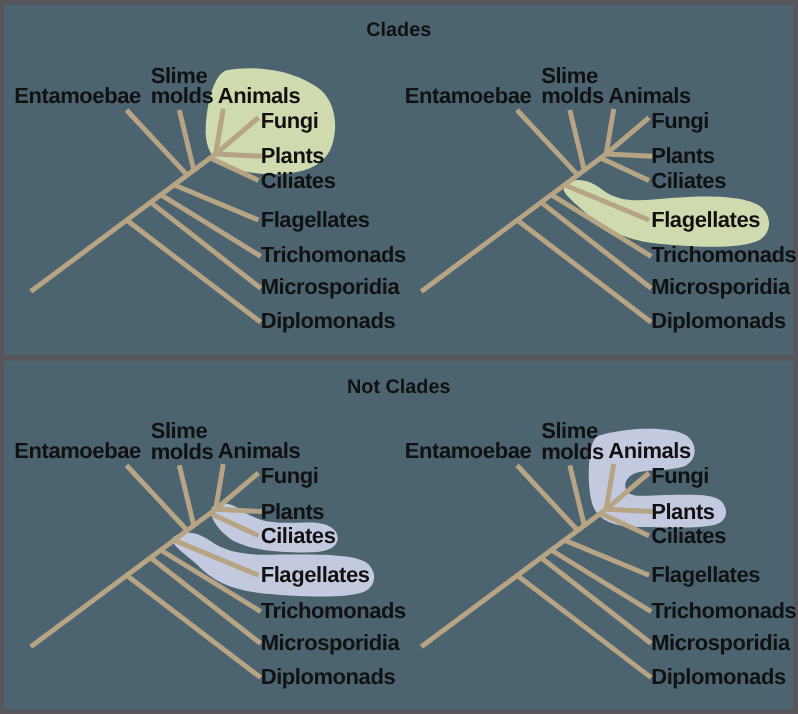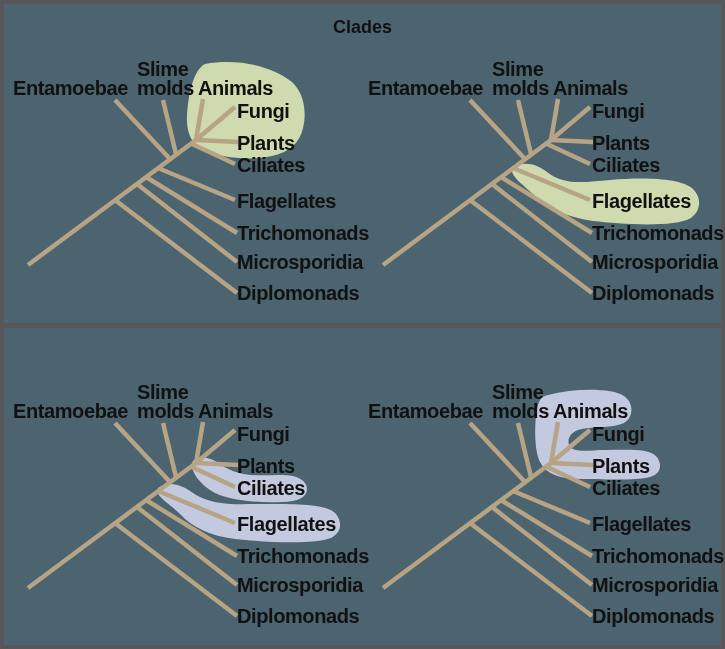--- a/index.html
+++ b/index.html
@@ -87,20 +87,21 @@
         <div class="taxon" style="left: 227px; top: 85px;">Plants</div>
         <div class="taxon" style="left: 227px; top: 107px;">Ciliates</div>
         <div class="taxon" style="left: 227px; top: 143px;">Flagellates</div>
         <div class="taxon" style="left: 227px; top: 175px;">Trichomonads</div>
         <div class="taxon" style="left: 227px; top: 204px;">Microsporidia</div>
         <div class="taxon" style="left: 227px; top: 235px;">Diplomonads</div>
       </div>
   </div>
 
   <div class="panel" id="panel-1">
+    <div class="panel-title">Not Clades</div>
     <div class="tree" style="left:6px; top:53px;">
         <svg width="356" height="256">
           <path d="M183,80 C190,74 200,76 210,83 C230,97 248,94 272,94 C288,94 297,100 297,108 C297,116 288,121 272,121 C245,122 220,119 205,112 C193,106 178,90 183,80 Z M148,107 C157,100 170,103 180,110 C202,126 225,123 255,123 C288,123 318,123 326,133 C333,142 331,152 321,157 C303,164 255,161 225,158 C200,155 182,146 170,133 C161,124 143,114 148,107 Z" fill="#c3c9de"></path>
           <line x1="18" y1="207" x2="186" y2="82" stroke="#b6a485" stroke-width="4.5"></line>
           <line x1="105" y1="42" x2="160" y2="101" stroke="#b6a485" stroke-width="4.5"></line>
           <line x1="153" y1="42" x2="166" y2="96" stroke="#b6a485" stroke-width="4.5"></line>
           <line x1="193" y1="41" x2="186" y2="82" stroke="#b6a485" stroke-width="4.5"></line>
           <line x1="225" y1="49" x2="186" y2="82" stroke="#b6a485" stroke-width="4.5"></line>
           <line x1="228" y1="84" x2="186" y2="82" stroke="#b6a485" stroke-width="4.5"></line>
           <line x1="225" y1="106" x2="182" y2="86" stroke="#b6a485" stroke-width="4.5"></line>

